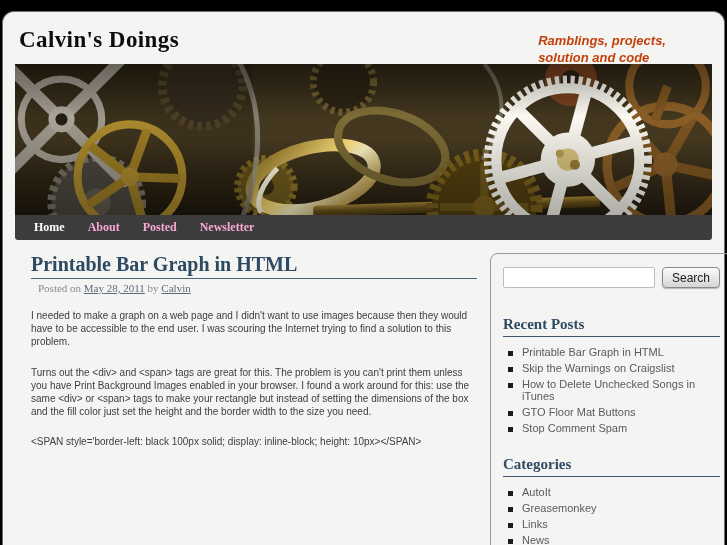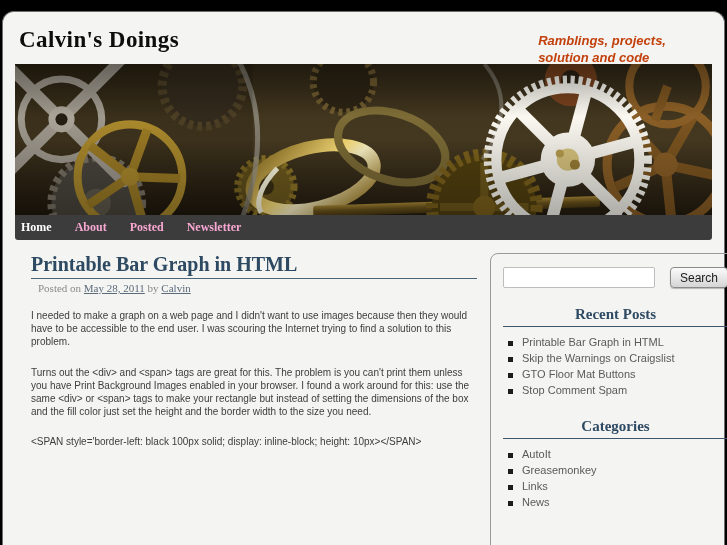--- a/index.html
+++ b/index.html
@@ -43,21 +43,21 @@
   .hero { height: 151px; overflow: hidden; background: #241c10; }
   .hero svg { display: block; width: 100%; height: 100%; }
 
   
   .nav {
     display: flex;
     align-items: center;
     gap: 23px;
     background: #3d3c3c;
     height: 25px;
-    padding: 0 0 0 6px;
+    padding: 0 0 0 19px;
     border-radius: 0 0 3px 3px;
   }
   .nav a {
     font-family: "Liberation Serif", serif;
     font-weight: bold;
     font-size: 12px;
     color: #f9a8d4;
     text-decoration: none;
     cursor: pointer;
   }
@@ -92,21 +92,21 @@
   }
 
   
   .sidebar {
     flex: 1;
     border: 1px solid #9a9a9a;
     border-radius: 8px;
     padding: 11px 12px 40px;
     min-height: 430px;
   }
-  .search-row { display: flex; gap: 15px; margin: 2px 0 18px; }
+  .search-row { display: flex; gap: 7px; margin: 2px 0 28px; }
   .search-input {
     flex: 1;
     height: 21px;
     border: 1px solid #bdbdbd;
     border-radius: 2px;
     background: #fff;
     padding: 0 4px;
     font-size: 11px;
   }
   .search-button {
@@ -121,21 +121,20 @@
     cursor: pointer;
   }
   .widget-title {
     margin: 4px 0 7px;
     font-family: "Liberation Serif", serif;
     font-weight: bold;
     font-size: 15px;
     color: #2e4a62;
     border-bottom: 1px solid #3c556c;
     padding-bottom: 3px;
-    text-align: center;
   }
   .widget-list { list-style: none; margin: 0 0 20px; padding: 0; }
   .widget-list li {
     position: relative;
     font-size: 11px;
     color: #5a5a5a;
     padding: 2px 0 2px 19px;
     cursor: pointer;
   }
   .widget-list li::before {
@@ -342,20 +341,21 @@
         <button class="search-button">Search</button>
       </div>
 
       <h3 class="widget-title">Recent Posts</h3>
       <ul class="widget-list">
 
           <li>Printable Bar Graph in HTML</li>
 
           <li>Skip the Warnings on Craigslist</li>
 
+          <li>How to Delete Unchecked Songs in iTunes</li>
 
           <li>GTO Floor Mat Buttons</li>
 
           <li>Stop Comment Spam</li>
         </ul>
 
       <h3 class="widget-title">Categories</h3>
       <ul class="widget-list">
 
 

